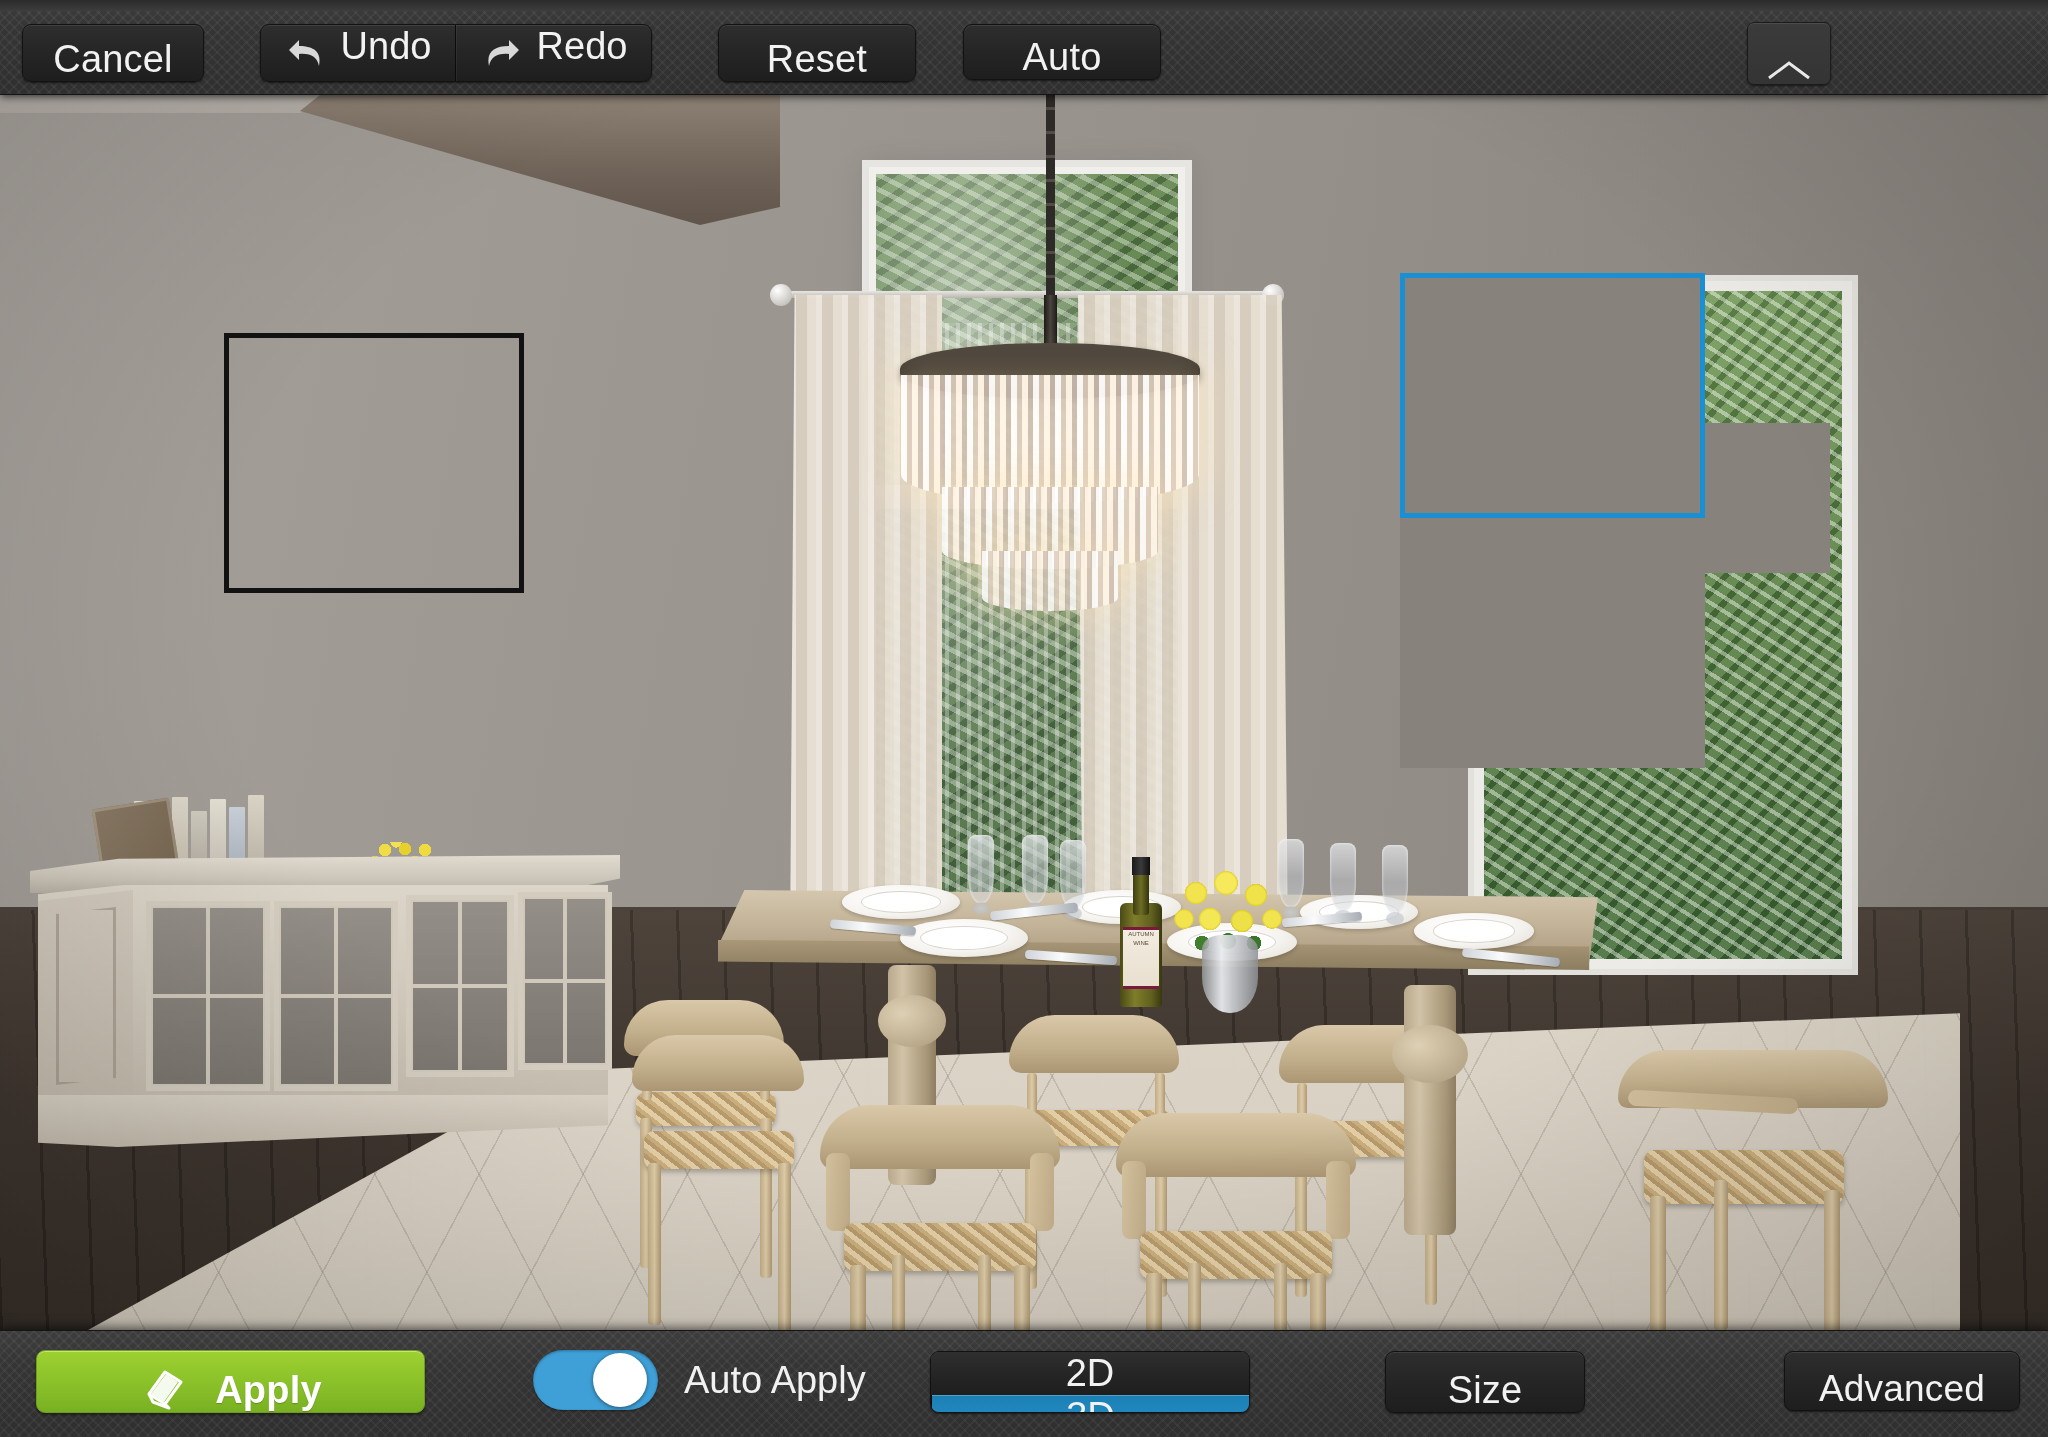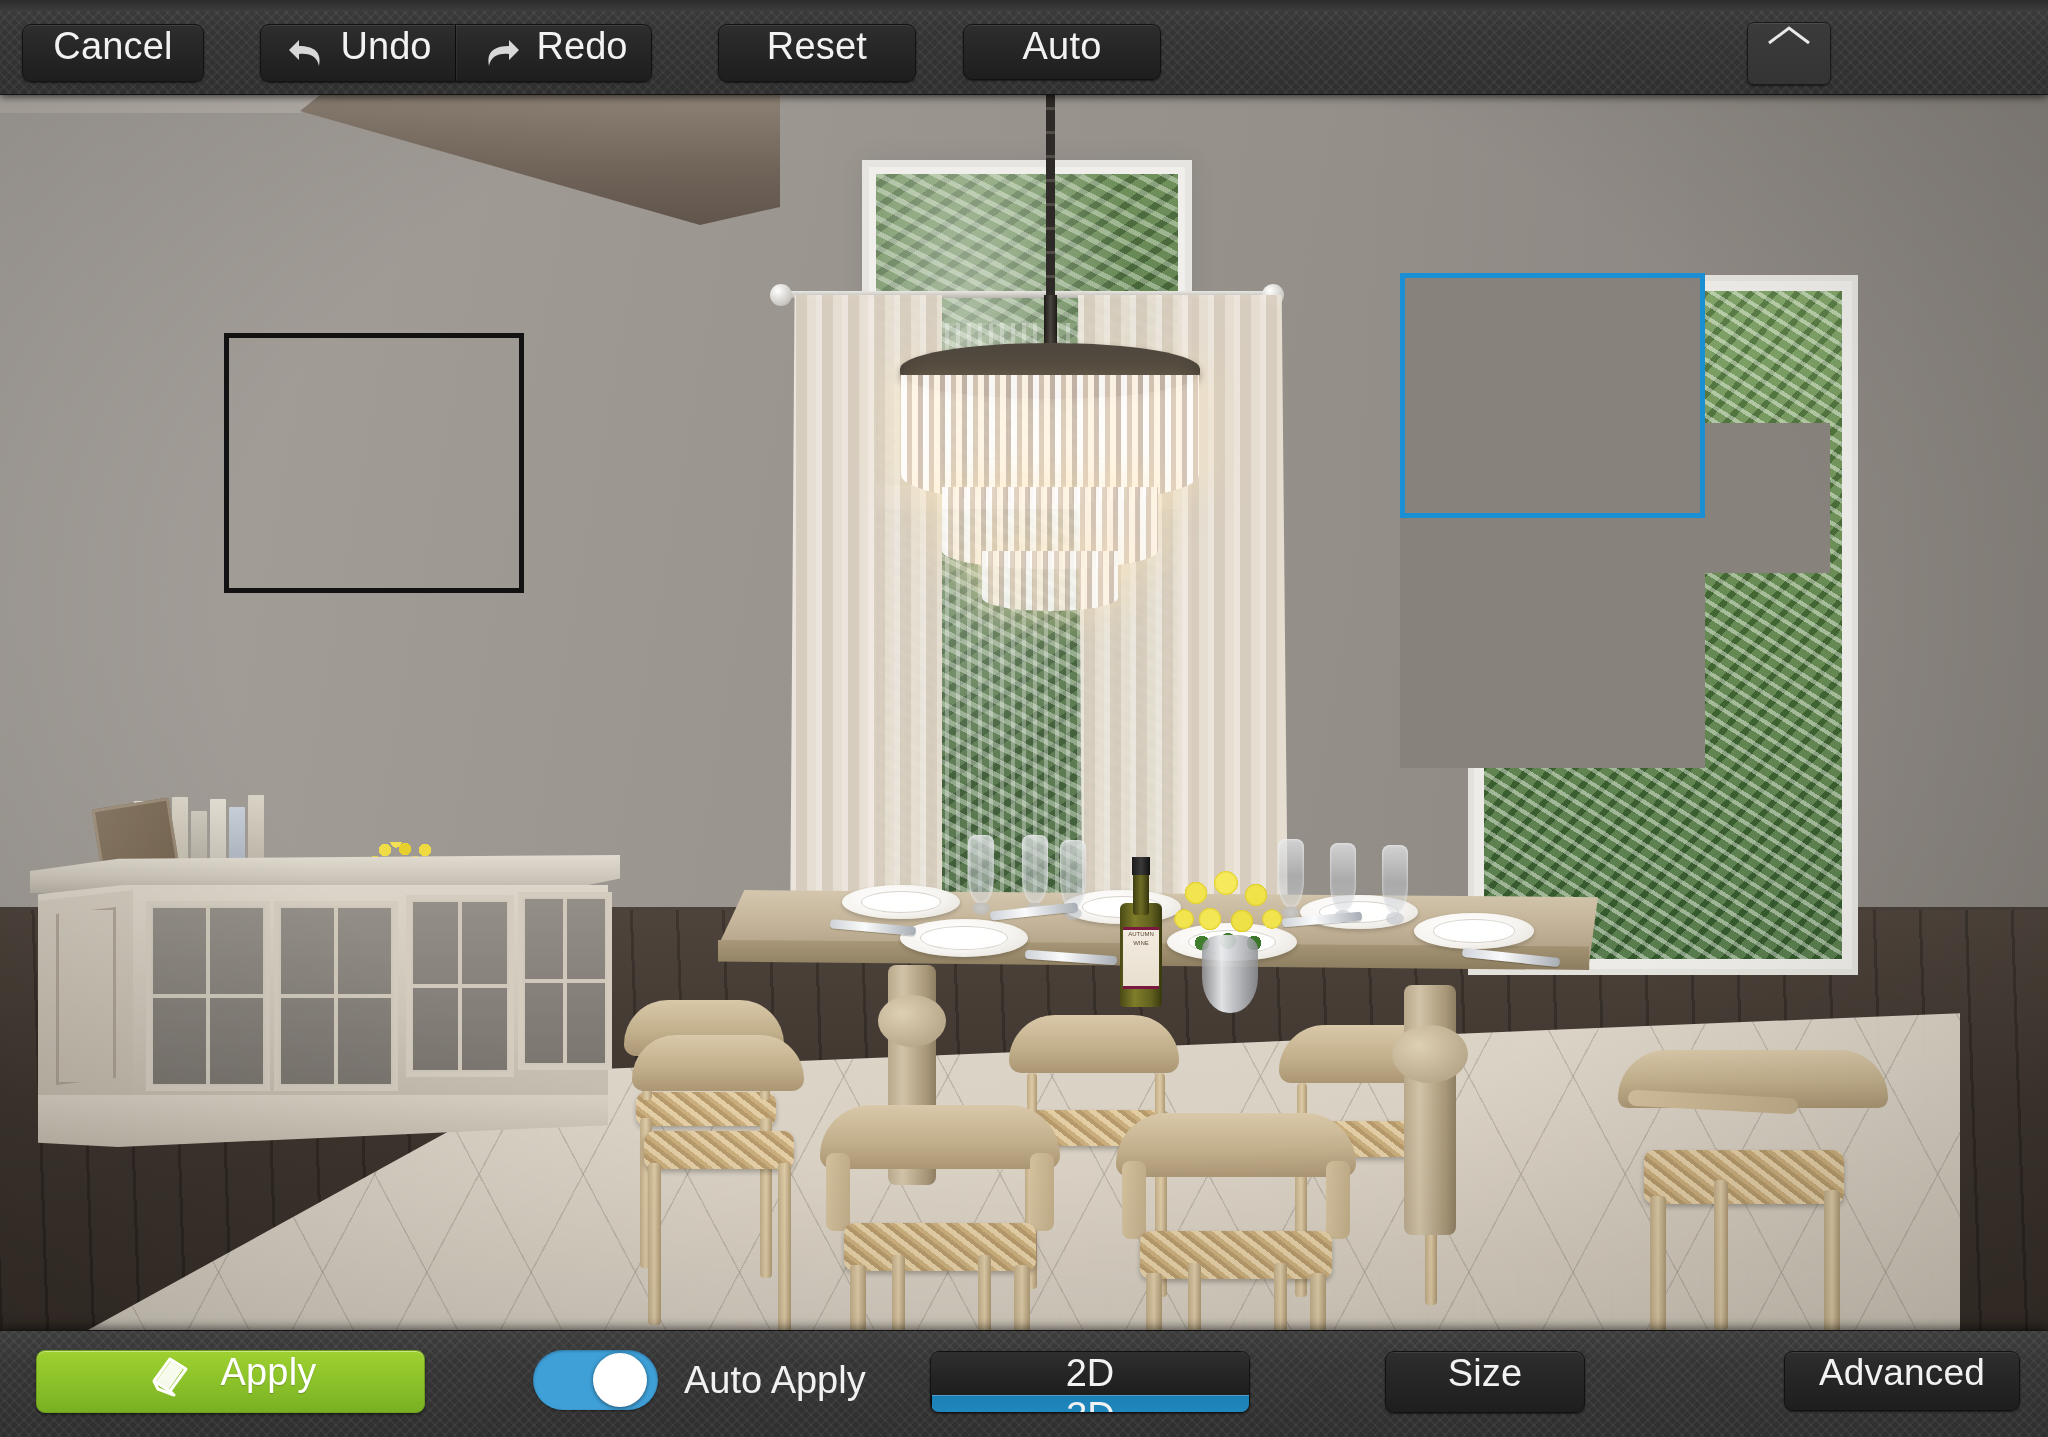--- a/index.html
+++ b/index.html
@@ -46,21 +46,21 @@
     bottom: 0;
     height: 107px;
     border-top: 1px solid #141414;
     box-shadow: 0 -2px 10px rgba(0,0,0,.6);
   }
 
   
   .btn {
     position: absolute;
     display: flex;
-    align-items: flex-start;
+    align-items: flex-end;
     justify-content: center;
     gap: 18px;
     border-radius: 9px;
     color: #f2f2f2;
     font-size: 38px;
     letter-spacing: .2px;
     background: linear-gradient(180deg, #2e2e2e 0%, #262626 45%, #1e1e1e 100%);
     border: 1px solid #121212;
     box-shadow:
       inset 0 1px 0 rgba(255,255,255,.09),
@@ -111,20 +111,21 @@
   #btn-apply {
     left: 36px; bottom: 24px; width: 389px; height: 63px;
     gap: 24px;
     background: linear-gradient(180deg, #9ed030 0%, #8cc32a 48%, #79b022 100%);
     border: 1px solid #6f9e1e;
     border-radius: 9px;
     box-shadow: inset 0 1px 0 rgba(255,255,255,.4), 0 2px 3px rgba(0,0,0,.45);
     font-size: 38px;
     color: #ffffff;
     text-shadow: 0 1px 1px rgba(0,0,0,.22);
+    font-weight: bold;
   }
 
   #auto-apply-wrap {
     position: absolute;
     left: 533px; bottom: 28px;
     height: 58px;
     display: flex; align-items: center; gap: 26px;
   }
   .toggle {
     position: relative;

